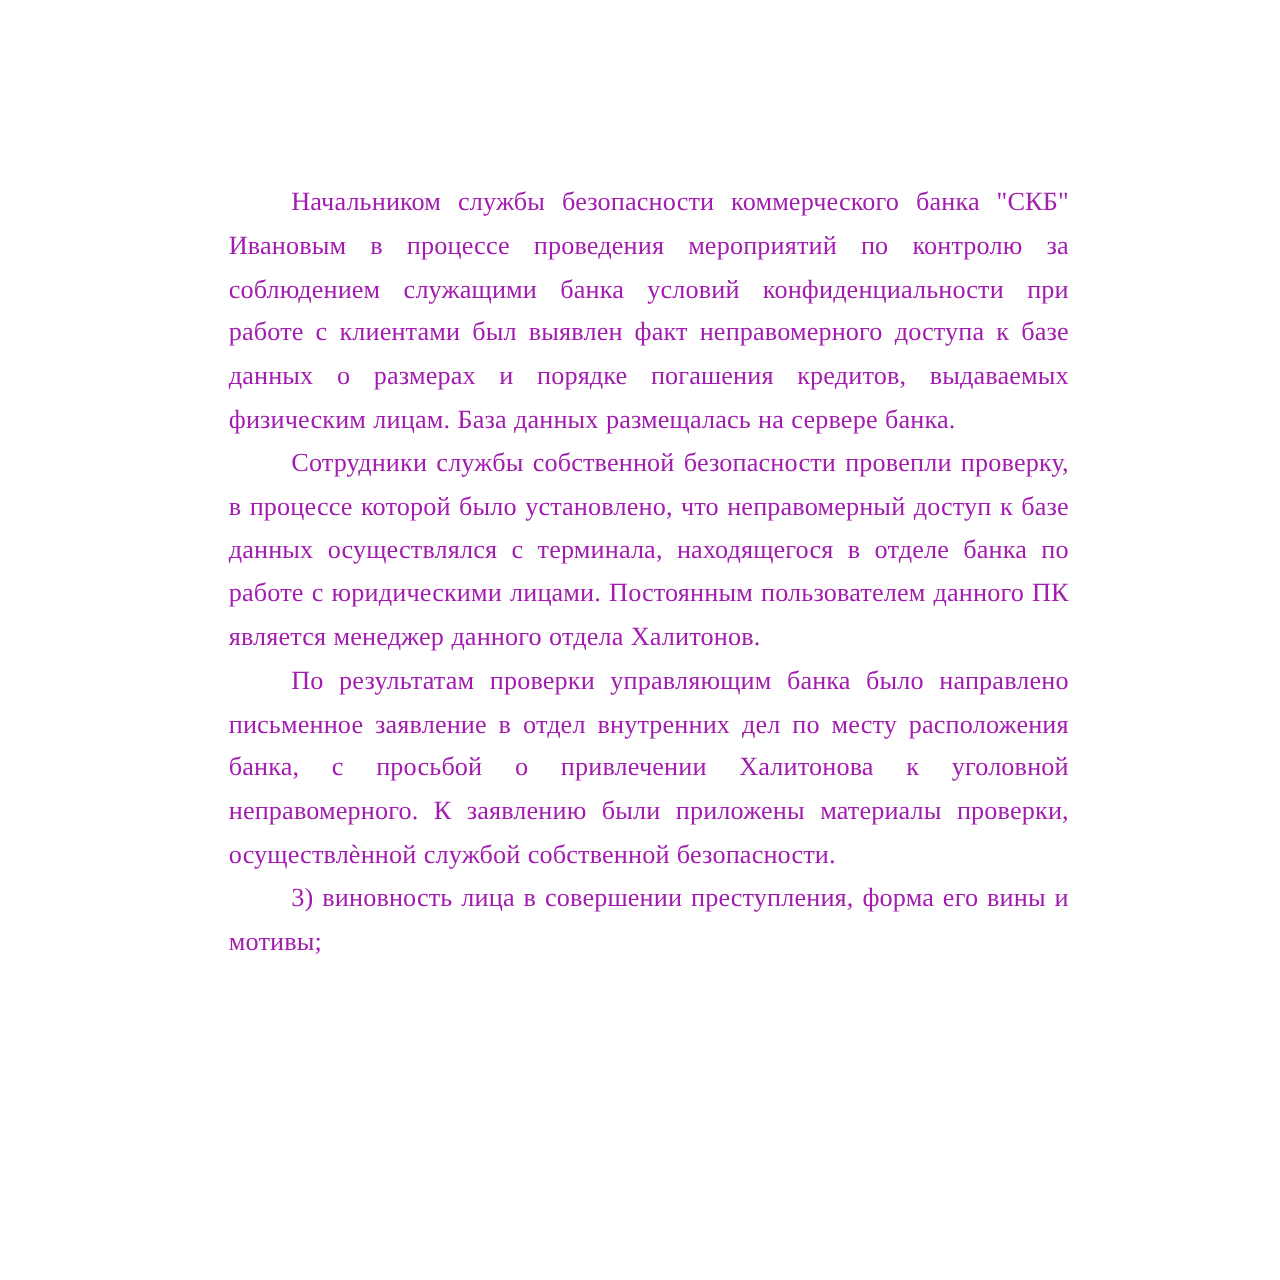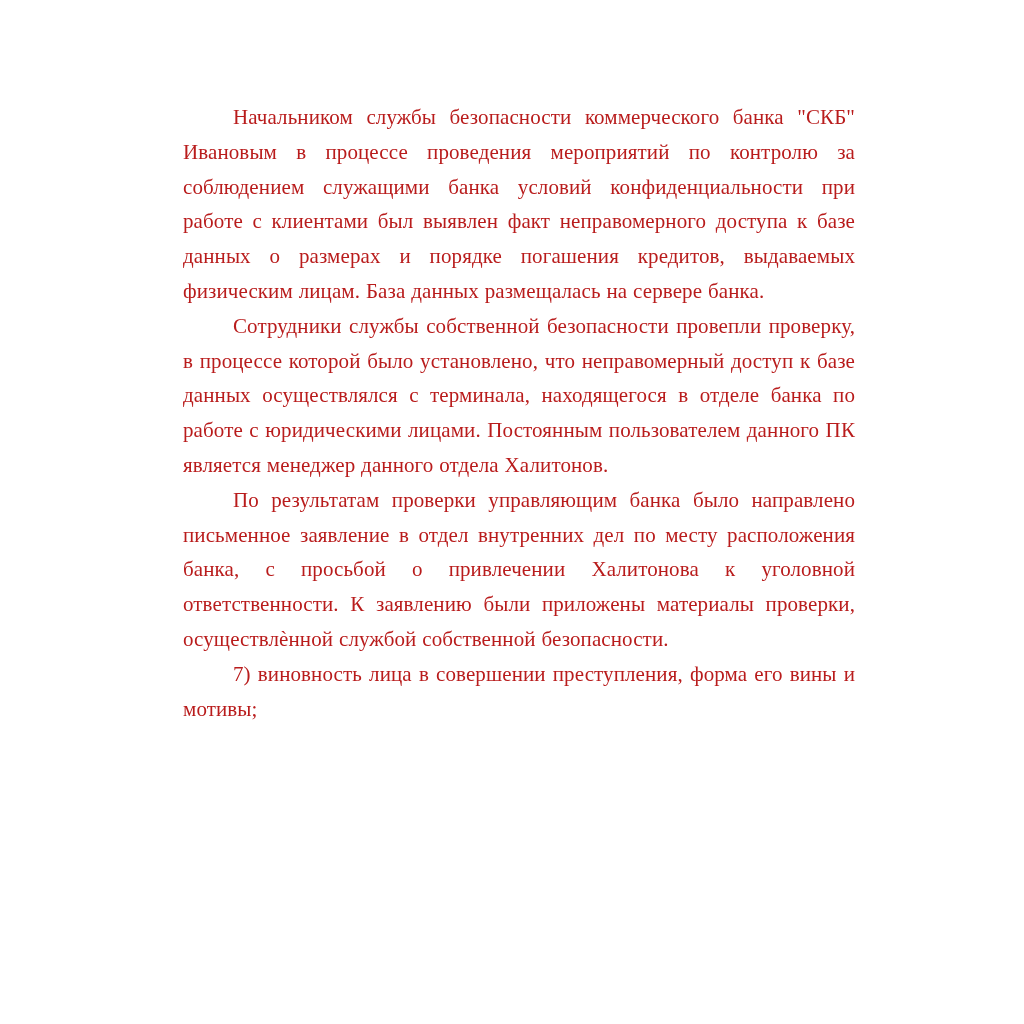--- a/index.html
+++ b/index.html
@@ -36,20 +36,20 @@
     margin: 0;
     padding: 0;
     text-indent: 50px;
     hyphens: none;
   }
 </style>
 </head>
 <body style="background: rgb(255, 255, 255);">
 
 <div class="page-clip">
-  <div class="doc-text" style="color: #b91c1c;">
+  <div class="doc-text" style="color: #a21caf; margin-top: 44px;">
     <p>Начальником службы безопасности коммерческого банка "СКБ" Ивановым в процессе проведения мероприятий по контролю за соблюдением служащими банка условий конфиденциальности при работе с клиентами был выявлен факт неправомерного доступа к базе данных о размерах и порядке погашения кредитов, выдаваемых физическим лицам. База данных размещалась на сервере банка.</p>
     <p>Сотрудники службы собственной безопасности провепли проверку, в процессе которой было установлено, что неправомерный доступ к базе данных осуществлялся с терминала, находящегося в отделе банка по работе с юридическими лицами. Постоянным пользователем данного ПК является менеджер данного отдела Халитонов.</p>
-    <p>По результатам проверки управляющим банка было направлено письменное заявление в отдел внутренних дел по месту расположения банка, с просьбой о привлечении Халитонова к уголовной ответственности. К заявлению были приложены материалы проверки, осуществлѐнной службой собственной безопасности.</p>
-    <p>7) виновность лица в совершении преступления, форма его вины и мотивы;</p>
+    <p>По результатам проверки управляющим банка было направлено письменное заявление в отдел внутренних дел по месту расположения банка, с просьбой о привлечении Халитонова к уголовной неправомерного. К заявлению были приложены материалы проверки, осуществлѐнной службой собственной безопасности.</p>
+    <p>3) виновность лица в совершении преступления, форма его вины и мотивы;</p>
 
   </div>
 </div>
 
 </body></html>

